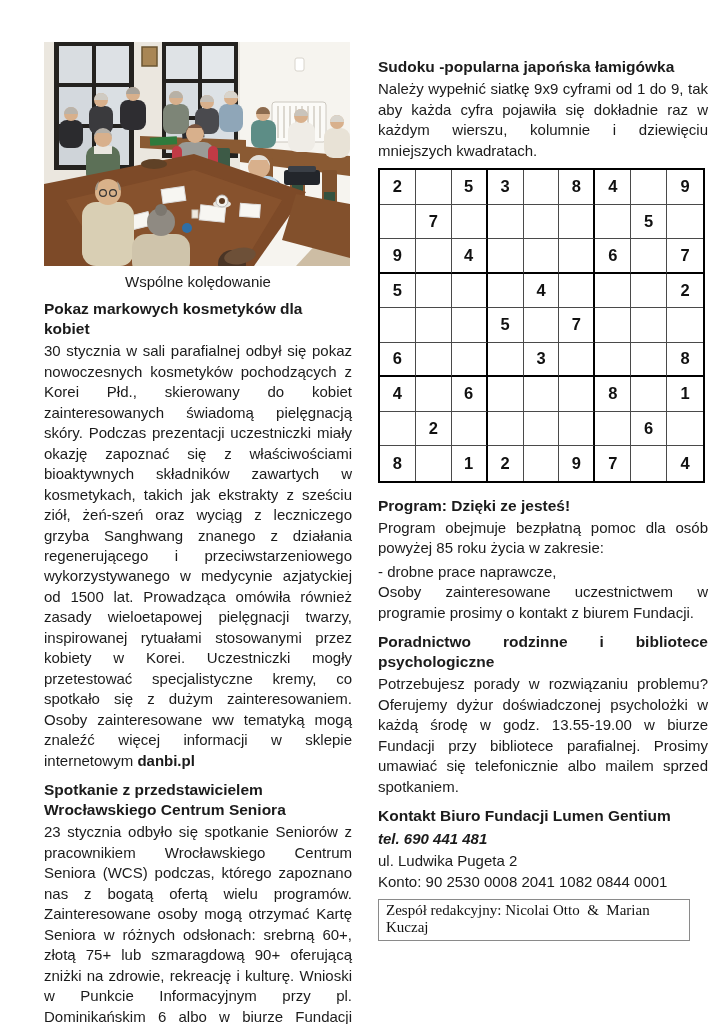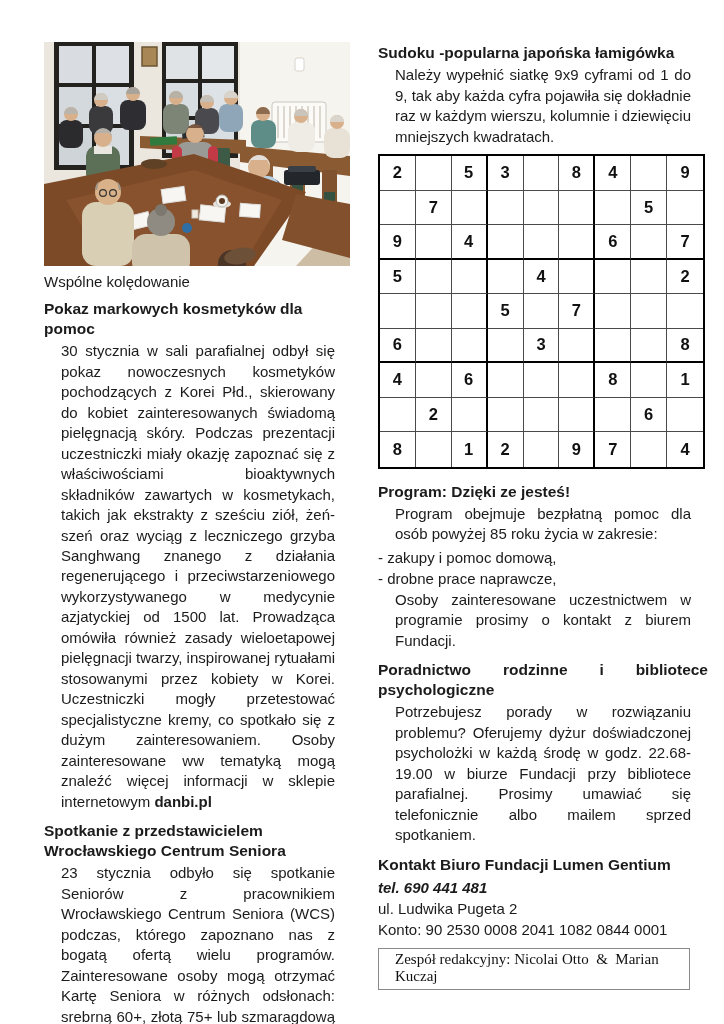--- a/index.html
+++ b/index.html
@@ -7,26 +7,26 @@
   .page {
     width: 724px; height: 1024px; background: #ffffff; overflow: hidden;
     font-family: "Liberation Sans", "DejaVu Sans", sans-serif;
     color: #1b1b1b; position: relative;
   }
   .columns { display: flex; padding: 42px 16px 0 44px; gap: 26px; }
   .col-left  { width: 308px; flex: 0 0 308px; }
   .col-right { width: 330px; flex: 0 0 330px; }
 
   .photo { display:block; width:306px; height:224px; }
-  .caption { font-size:15px; margin:7px 0 2px; }
+  .caption { font-size:15px; margin:7px 0 2px;text-align:center; }
 
   h3.sec { font-size:15.5px; font-weight:700; line-height:1.3; margin:9px 0 2px; }
-  h3.first { margin-top:1px; }
+  h3.first { margin-top:15px; }
   h3.just-h { text-align: justify; }
-  p.body { font-size:15px; line-height:1.365; text-align:justify; margin:0 17px 2px; }
+  p.body { font-size:15px; line-height:1.365; text-align:justify; margin:0 0 2px; }
   .bullets div { font-size:15px; line-height:1.44; }
   .contact-line { font-size:15px; line-height:1.42; }
   .contact-line.bold { font-weight:700;font-style:italic; }
 
   .sudoku {
     display:grid; grid-template-columns:repeat(9, 1fr);
     width:327px; border:2.5px solid #000; margin:7px 0 13px; background:#fff;
   }
   .sudoku-cell {
     height:34.5px; display:flex; align-items:center; justify-content:center;
@@ -34,21 +34,21 @@
     font-weight:700; font-size:16.5px; color:#111;
   }
   .sudoku-cell.thick-r { border-right:2.5px solid #000; }
   .sudoku-cell.thick-b { border-bottom:2.5px solid #000; }
   .sudoku-cell.last-c { border-right:none; }
   .sudoku-cell.last-r { border-bottom:none; }
 
   .footer-box {
     margin-top:7px; width:312px; border:1px solid #8a8a8a;
     font-family:"Liberation Serif", "DejaVu Serif", serif;
-    font-size:15px; padding:2px 16px 4px; white-space:pre-wrap; color:#111;
+    font-size:15px; padding:2px 7px 4px; white-space:pre-wrap; color:#111;
   }
 </style>
 </head>
 <body>
 
 <div class="page">
   <div class="columns">
 
     <div class="col-left">
 
@@ -188,21 +188,21 @@
           <rect x="88" y="192" width="58" height="42" rx="14" fill="#cfc4ab"></rect>
           <circle cx="117" cy="180" r="14" fill="#8f8a82"></circle>
             <circle cx="117" cy="168" r="6" fill="#7c776f"></circle>
           <circle cx="188" cy="222" r="14" fill="#4a3526"></circle>
           <ellipse cx="196" cy="214" rx="16" ry="8" fill="#6d5038" transform="rotate(-10 196 214)"></ellipse>
         </g>
       </svg>
 
       <div class="caption">Wspólne kolędowanie</div>
 
-      <h3 class="sec">Pokaz markowych kosmetyków dla pomoc</h3>
+      <h3 class="sec">Pokaz markowych kosmetyków dla kobiet</h3>
       <p class="body"><span>30 stycznia w sali parafialnej odbył się pokaz nowoczesnych kosmetyków pochodzących z Korei Płd., skierowany do kobiet zainteresowanych świadomą pielęgnacją skóry. Podczas prezentacji uczestniczki miały okazję zapoznać się z właściwościami bioaktywnych składników zawartych w kosmetykach, takich jak ekstrakty z sześciu ziół, żeń-szeń oraz wyciąg z leczniczego grzyba Sanghwang znanego z działania regenerującego i przeciwstarzeniowego wykorzystywanego w medycynie azjatyckiej od 1500 lat. Prowadząca omówiła również zasady wieloetapowej pielęgnacji twarzy, inspirowanej rytuałami stosowanymi przez kobiety w Korei. Uczestniczki mogły przetestować specjalistyczne kremy, co spotkało się z dużym zainteresowaniem. Osoby zainteresowane ww tematyką mogą znaleźć więcej informacji w sklepie internetowym </span><b>danbi.pl</b></p>
 
       <h3 class="sec">Spotkanie z przedstawicielem Wrocławskiego Centrum Seniora</h3>
       <p class="body"><span>23 stycznia odbyło się spotkanie Seniorów z pracownikiem Wrocławskiego Centrum Seniora (WCS) podczas, którego zapoznano nas z bogatą ofertą wielu programów. Zainteresowane osoby mogą otrzymać Kartę Seniora w różnych odsłonach: srebrną 60+, złotą 75+ lub szmaragdową 90+ oferującą zniżki na zdrowie, rekreację i kulturę. Wnioski w Punkcie Informacyjnym przy pl. Dominikańskim 6 albo w biurze Fundacji Lumen Gentium. </span></p>
     </div>
 
     <div class="col-right">
 
       <h3 class="sec first">Sudoku -popularna japońska łamigówka</h3>
       <p class="body">Należy wypełnić siatkę 9x9 cyframi od 1 do 9, tak aby każda cyfra pojawiła się dokładnie raz w każdym wierszu, kolumnie i dziewięciu mniejszych kwadratach.</p>
@@ -287,27 +287,26 @@
           <div class="sudoku-cell last-r"></div>
           <div class="sudoku-cell thick-r last-r">9</div>
           <div class="sudoku-cell last-r">7</div>
           <div class="sudoku-cell last-r"></div>
           <div class="sudoku-cell last-c last-r">4</div>
         </div>
 
       <h3 class="sec">Program: Dzięki ze jesteś!</h3>
       <p class="body">Program obejmuje bezpłatną pomoc dla osób powyżej 85 roku życia w zakresie:</p>
       <div class="bullets">
-        <div>- zakupy i pomoc domową,</div>
         <div>- drobne prace naprawcze,</div>
       </div>
       <p class="body">Osoby zainteresowane uczestnictwem w programie prosimy o kontakt z biurem Fundacji.</p>
 
       <h3 class="sec just-h">Poradnictwo rodzinne i bibliotece psychologiczne</h3>
-      <p class="body">Potrzebujesz porady w rozwiązaniu problemu? Oferujemy dyżur doświadczonej psycholożki w każdą środę w godz. 22.68-19.00 w biurze Fundacji przy bibliotece parafialnej. Prosimy umawiać się telefonicznie albo mailem sprzed spotkaniem.</p>
+      <p class="body">Potrzebujesz porady w rozwiązaniu problemu? Oferujemy dyżur doświadczonej psycholożki w każdą środę w godz. 13.55-19.00 w biurze Fundacji przy bibliotece parafialnej. Prosimy umawiać się telefonicznie albo mailem sprzed spotkaniem.</p>
 
       <h3 class="sec">Kontakt Biuro Fundacji Lumen Gentium</h3>
       <div class="contact-line bold">tel. 690 441 481</div>
       <div class="contact-line">ul. Ludwika Pugeta 2</div>
       <div class="contact-line">Konto: 90 2530 0008 2041 1082 0844 0001</div>
 
       <div class="footer-box">Zespół redakcyjny: Nicolai Otto  &amp;  Marian Kuczaj</div>
     </div>
 
   </div>

